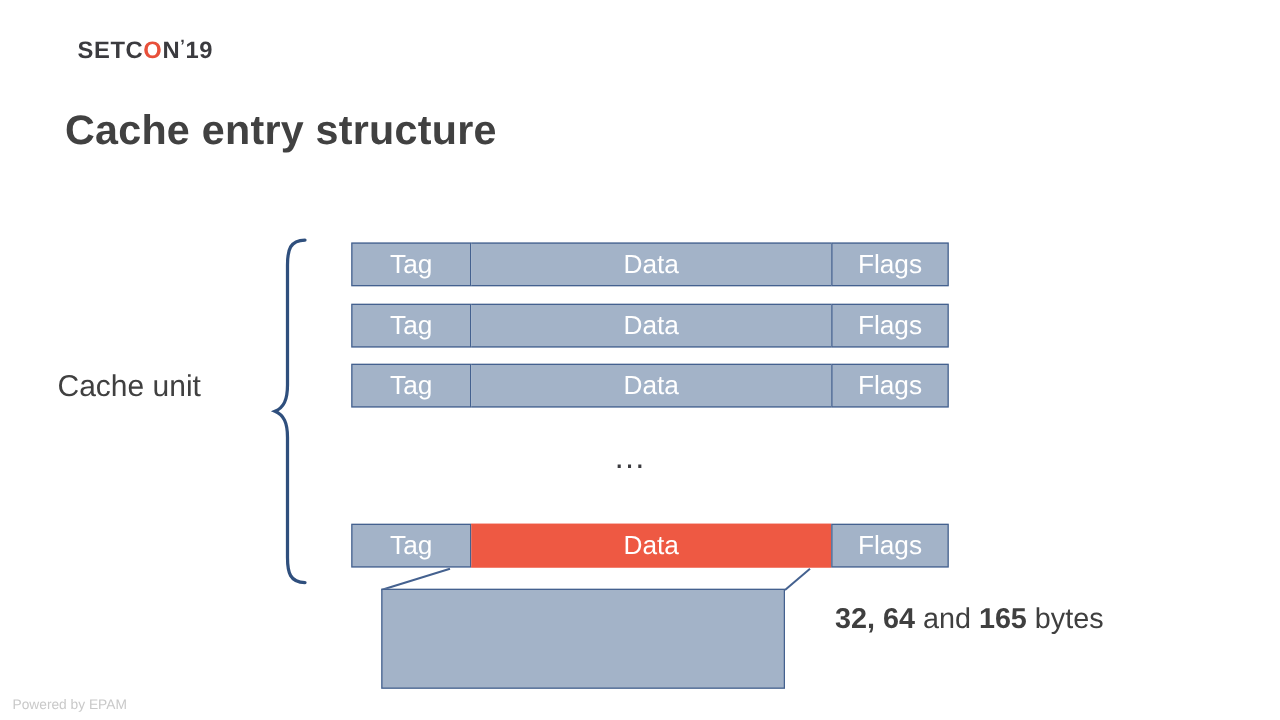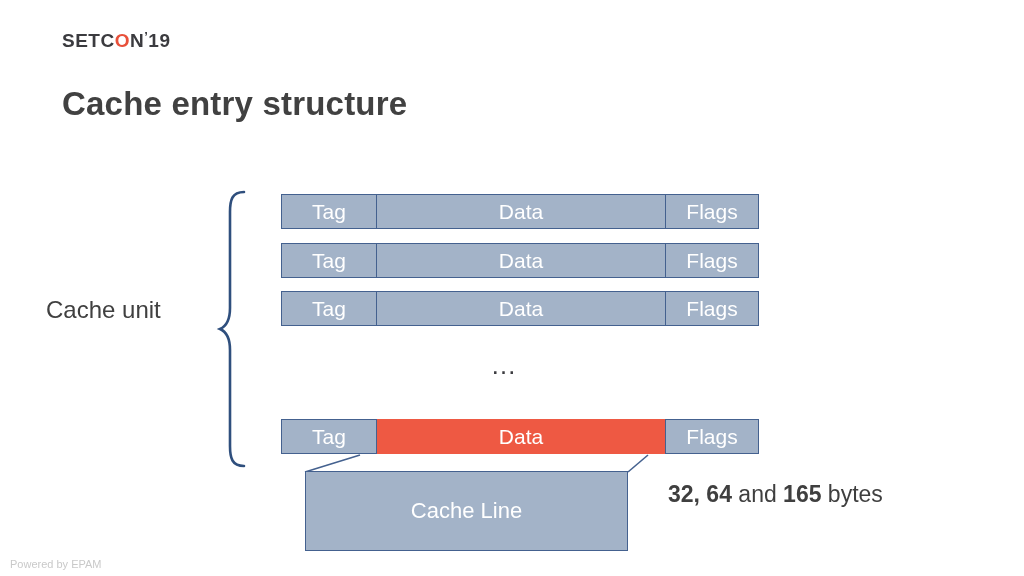--- a/index.html
+++ b/index.html
@@ -34,21 +34,21 @@
   .logo .logo-tick {
     font-size: 13px;
     vertical-align: top;
     position: relative;
     top: -1px;
   }
 
   
   .slide-title {
     position: absolute;
-    left: 62px;
+    left: 52px;
     top: 84px;
     font-size: 33px;
     font-weight: bold;
     color: #414141;
     letter-spacing: 0.2px;
     line-height: 1.2;
     white-space: nowrap;
   }
 
   
@@ -215,21 +215,20 @@
   </div>
 
   <div class="connectors">
     <svg width="370" height="30" viewBox="0 0 370 30" xmlns="http://www.w3.org/2000/svg">
       <line x1="70" y1="7" x2="15" y2="24" stroke="#44618f" stroke-width="1.6"></line>
       <line x1="358" y1="7" x2="338" y2="24" stroke="#44618f" stroke-width="1.6"></line>
     </svg>
   </div>
 
   <div class="payload-box">
-    <span>Cache Line</span>
   </div>
 
   <div class="note">
     <div><b>32, 64</b><span> and </span><b>165</b><span> bytes</span></div>
   </div>
 
   <div class="footer">Powered by EPAM</div>
 
 </div>
 

